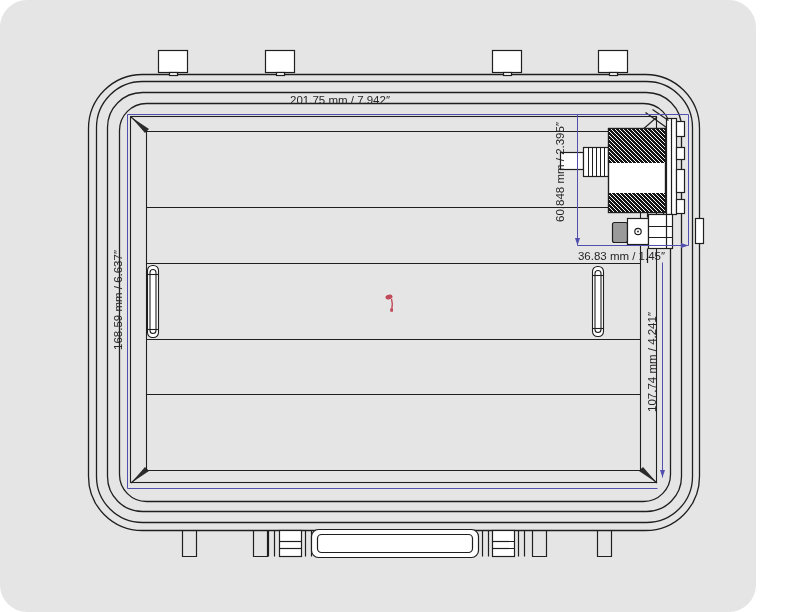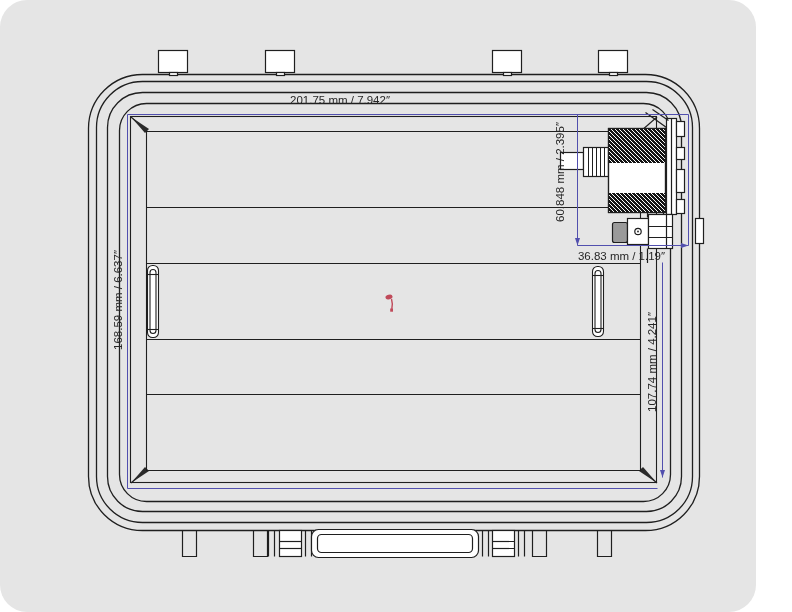--- a/index.html
+++ b/index.html
@@ -181,17 +181,17 @@
     </g>
   </svg>
 
   <div class="dim-label h" style="left:250px;top:94px;width:180px;">201.75 mm / 7.942″</div>
 
   <div class="dim-label v" style="left:118px;top:300px;">168.59 mm / 6.637″</div>
 
 
   <div class="dim-label v" style="left:560px;top:172px;">60.848 mm / 2.395″</div>
 
-  <div class="dim-label h" style="left:574px;top:250px;width:95px;">36.83 mm / 1.19″</div>
+  <div class="dim-label h" style="left:574px;top:250px;width:95px;">36.83 mm / 1.45″</div>
 
   <div class="dim-label v" style="left:652px;top:362px;">107.74 mm / 4.241″</div>
 
 </div>
 
 </body></html>

